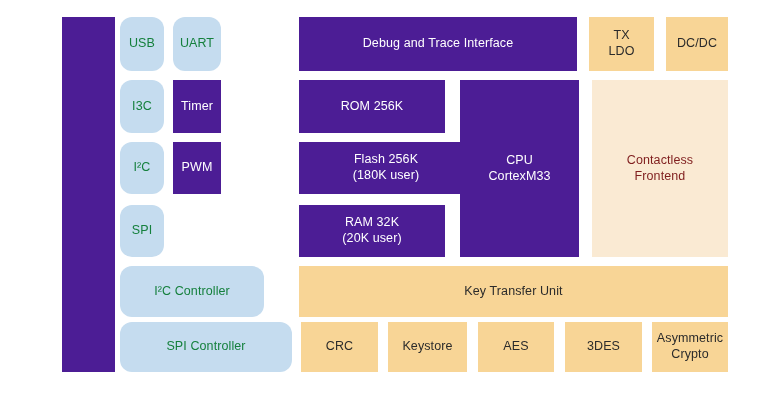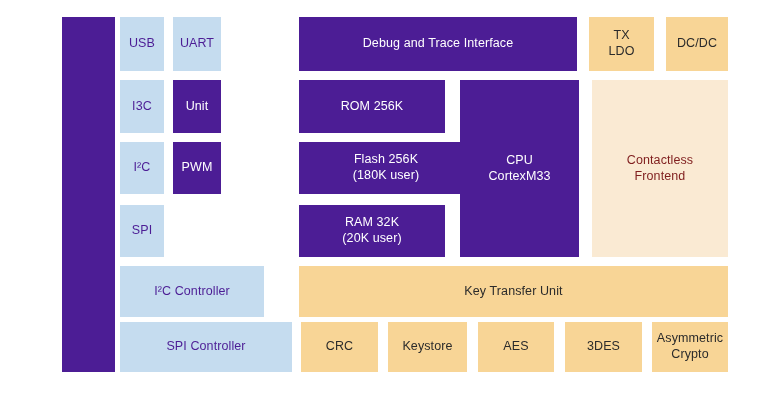--- a/index.html
+++ b/index.html
@@ -25,39 +25,39 @@
     align-items: center;
     justify-content: center;
     text-align: center;
     line-height: 1.25;
     font-size: 12.5px;
     letter-spacing: 0.1px;
     white-space: pre-line;
     padding: 1px 2px;
   }
   
-  .fill-lightblue { background: #c5dcef; color: #4c1d95; }
+  .fill-lightblue { background: #c5dcef; color: #15803d; border-radius: 12px; }
   .fill-midblue   { background: #4c1d95; color: #ffffff; }
   .fill-orange    { background: #f8d596; color: #2b2b2b; }
   .fill-beige     { background: #faead3; color: #7f1d1d; }
   .blk.nolabel { font-size: 0; }
 </style>
 </head>
 <body>
 
 <div id="diagram" style="width: 773px; height: 405px; background: rgb(255, 255, 255);">
     <div class="blk fill-midblue nolabel" style="left: 62px; top: 17px; width: 53px; height: 355px;"><span></span></div>
     <div class="blk fill-lightblue" style="left: 120px; top: 17px; width: 44px; height: 54px;"><span>USB</span></div>
     <div class="blk fill-lightblue" style="left: 173px; top: 17px; width: 48px; height: 54px;"><span>UART</span></div>
     <div class="blk fill-midblue" style="left: 299px; top: 17px; width: 278px; height: 54px;"><span>Debug and Trace Interface</span></div>
     <div class="blk fill-orange" style="left: 589px; top: 17px; width: 65px; height: 54px;"><span>TX
 LDO</span></div>
     <div class="blk fill-orange" style="left: 666px; top: 17px; width: 62px; height: 54px;"><span>DC/DC</span></div>
     <div class="blk fill-lightblue" style="left: 120px; top: 80px; width: 44px; height: 53px;"><span>I3C</span></div>
-    <div class="blk fill-midblue" style="left: 173px; top: 80px; width: 48px; height: 53px;"><span>Unit</span></div>
+    <div class="blk fill-midblue" style="left: 173px; top: 80px; width: 48px; height: 53px;"><span>Timer</span></div>
     <div class="blk fill-midblue" style="left: 299px; top: 80px; width: 146px; height: 53px;"><span>ROM 256K</span></div>
     <div class="blk fill-midblue" style="left: 460px; top: 80px; width: 119px; height: 177px;"><span>CPU
 CortexM33</span></div>
     <div class="blk fill-beige" style="left: 592px; top: 80px; width: 136px; height: 177px;"><span>Contactless
 Frontend</span></div>
     <div class="blk fill-lightblue" style="left: 120px; top: 142px; width: 44px; height: 52px;"><span>I²C</span></div>
     <div class="blk fill-midblue" style="left: 173px; top: 142px; width: 48px; height: 52px;"><span>PWM</span></div>
     <div class="blk fill-midblue" style="left: 299px; top: 142px; width: 174px; height: 52px;"><span>Flash 256K
 (180K user)</span></div>
     <div class="blk fill-lightblue" style="left: 120px; top: 205px; width: 44px; height: 52px;"><span>SPI</span></div>

